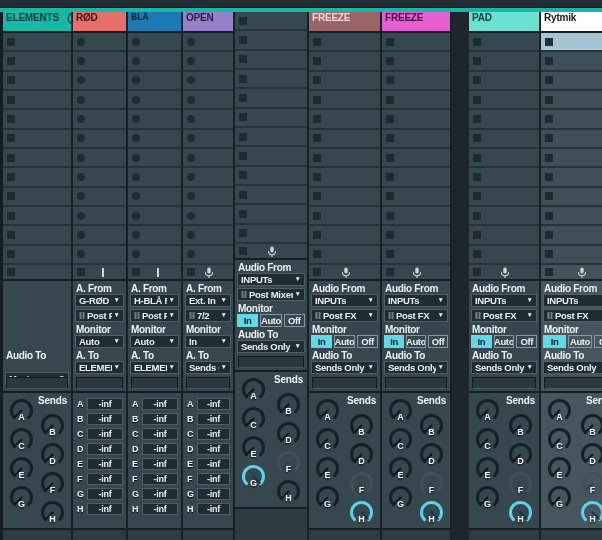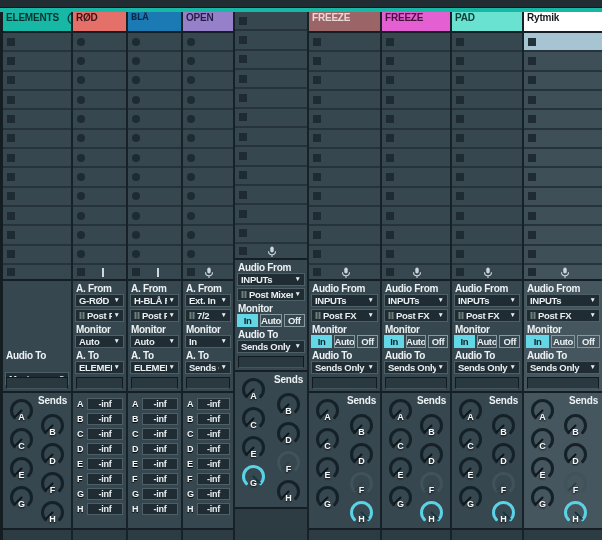--- a/index.html
+++ b/index.html
@@ -819,21 +819,21 @@
               <path d="M6.43 20.57 A10 10 0 1 1 20.57 20.57" fill="none" stroke="#152128" stroke-width="3" stroke-linecap="round"></path>
               <path d="M13.5 13.5 L7.1 19.9" stroke="#0d171d" stroke-width="2" stroke-linecap="round"></path>
             </svg><span class="knob-letter">G</span></div>
           <div class="knob" style="left: 36px; top: 106px;"><svg width="27" height="27" viewBox="0 0 27 27">
               <path d="M6.43 20.57 A10 10 0 1 1 20.57 20.57" fill="none" stroke="#5bd3e6" stroke-width="3" stroke-linecap="round"></path>
               <path d="M13.5 13.5 L19.9 19.9" stroke="#123842" stroke-width="2" stroke-linecap="round"></path>
             </svg><span class="knob-letter">H</span></div>
         </div>
         <div class="bottom-seg"></div>
       </div>
-      <div class="track-col" style="width: 72px;">
+      <div class="track-col" style="width: 72px; margin-left: 17px;">
         <div class="track-header" style="background: rgb(105, 226, 209); color: rgb(12, 64, 56);">
           <span class="track-name">PAD</span>
         </div>
         <div class="clips">
           <div class="clip-slot">
             <span class="glyph-square"></span>
           </div>
           <div class="clip-slot">
             <span class="glyph-square"></span>
           </div>

